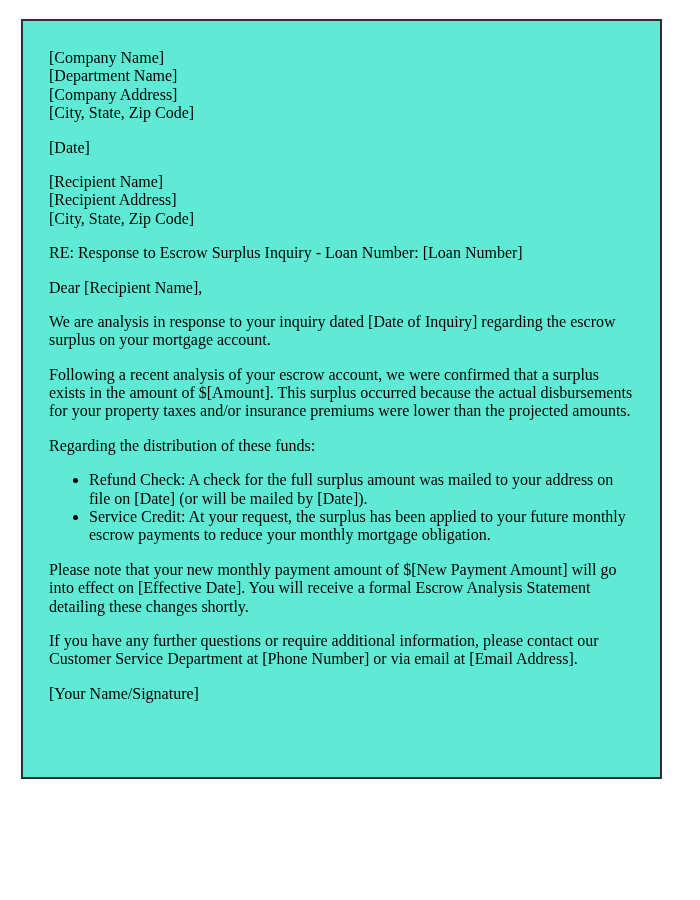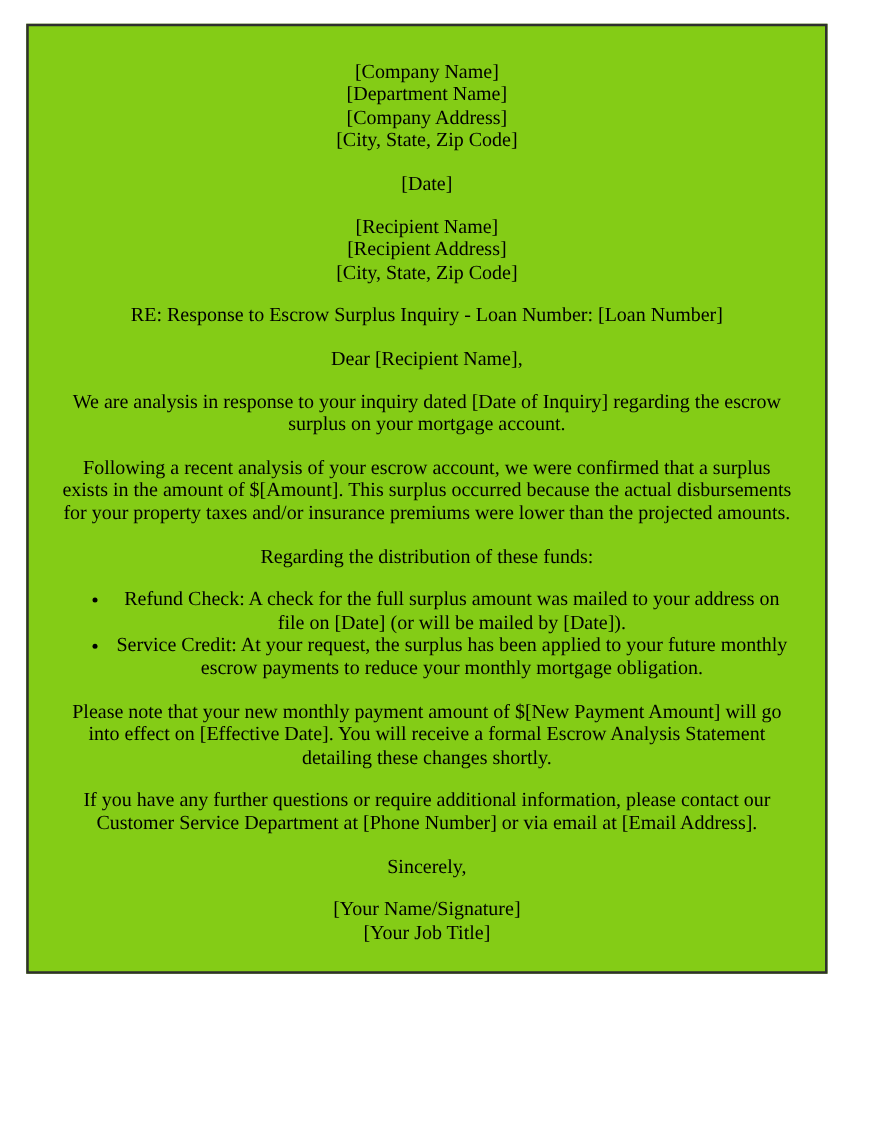--- a/index.html
+++ b/index.html
@@ -16,23 +16,22 @@
   }
   .letter-frame {
     position: absolute;
     left: 21px;
     top: 19px;
     width: 641px;
     height: 760px;
     box-sizing: border-box;
     border: 2px solid #2f2f2f;
     padding: 12px 26px;
-    background: #84cc16;
+    background: #5eead4;
     overflow: hidden;
-    text-align: center;
   }
   .letter-frame p {
     margin: 16px 0;
     font-size: 16px;
     line-height: 1.15;
   }
   .address-block span {
     display: block;
   }
   .subject-line {
@@ -83,20 +82,18 @@
 
   <ul class="options-list">
     <li><span class="bullet-label">Refund Check:</span><span> A check for the full surplus amount was mailed to your address on file on [Date] (or will be mailed by [Date]).</span></li>
     <li><span class="bullet-label">Service Credit:</span><span> At your request, the surplus has been applied to your future monthly escrow payments to reduce your monthly mortgage obligation.</span></li>
   </ul>
 
   <p>Please note that your new monthly payment amount of $[New Payment Amount] will go into effect on [Effective Date]. You will receive a formal Escrow Analysis Statement detailing these changes shortly.</p>
 
   <p>If you have any further questions or require additional information, please contact our Customer Service Department at [Phone Number] or via email at [Email Address].</p>
 
-  <p>Sincerely,</p>
 
   <p class="address-block">
     <span>[Your Name/Signature]</span>
-    <span>[Your Job Title]</span>
   </p>
 
 </div>
 
 </body></html>

